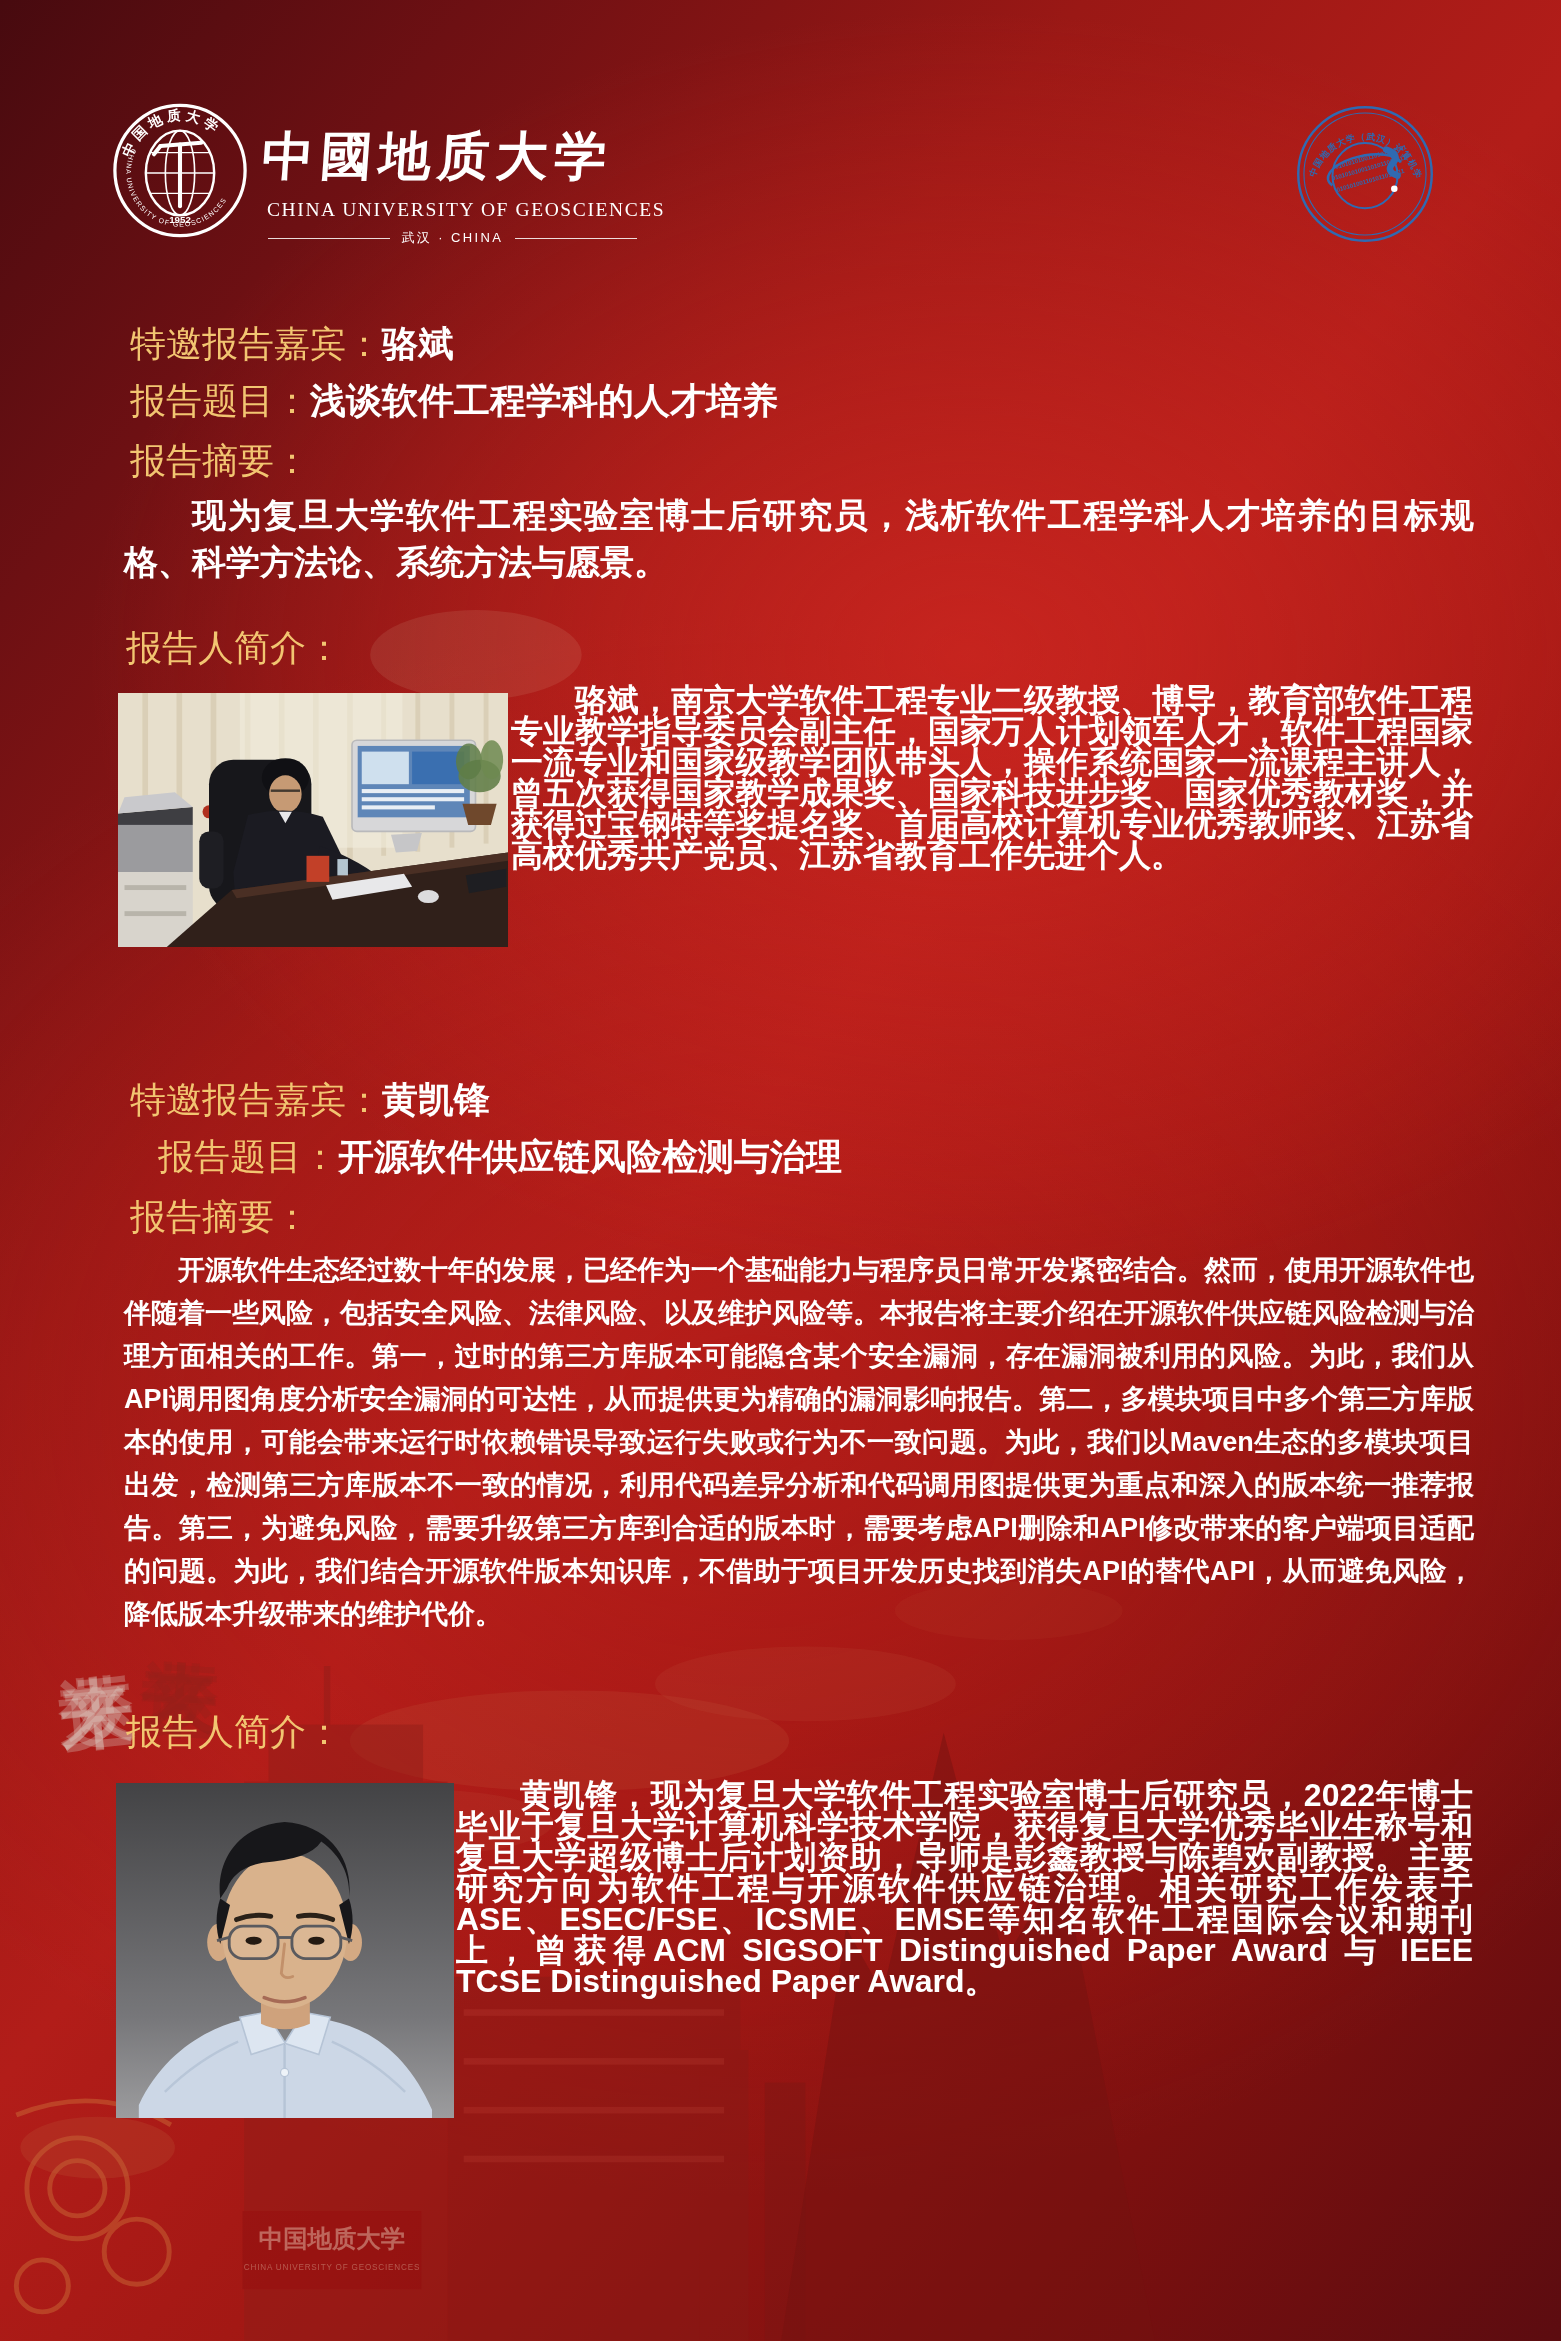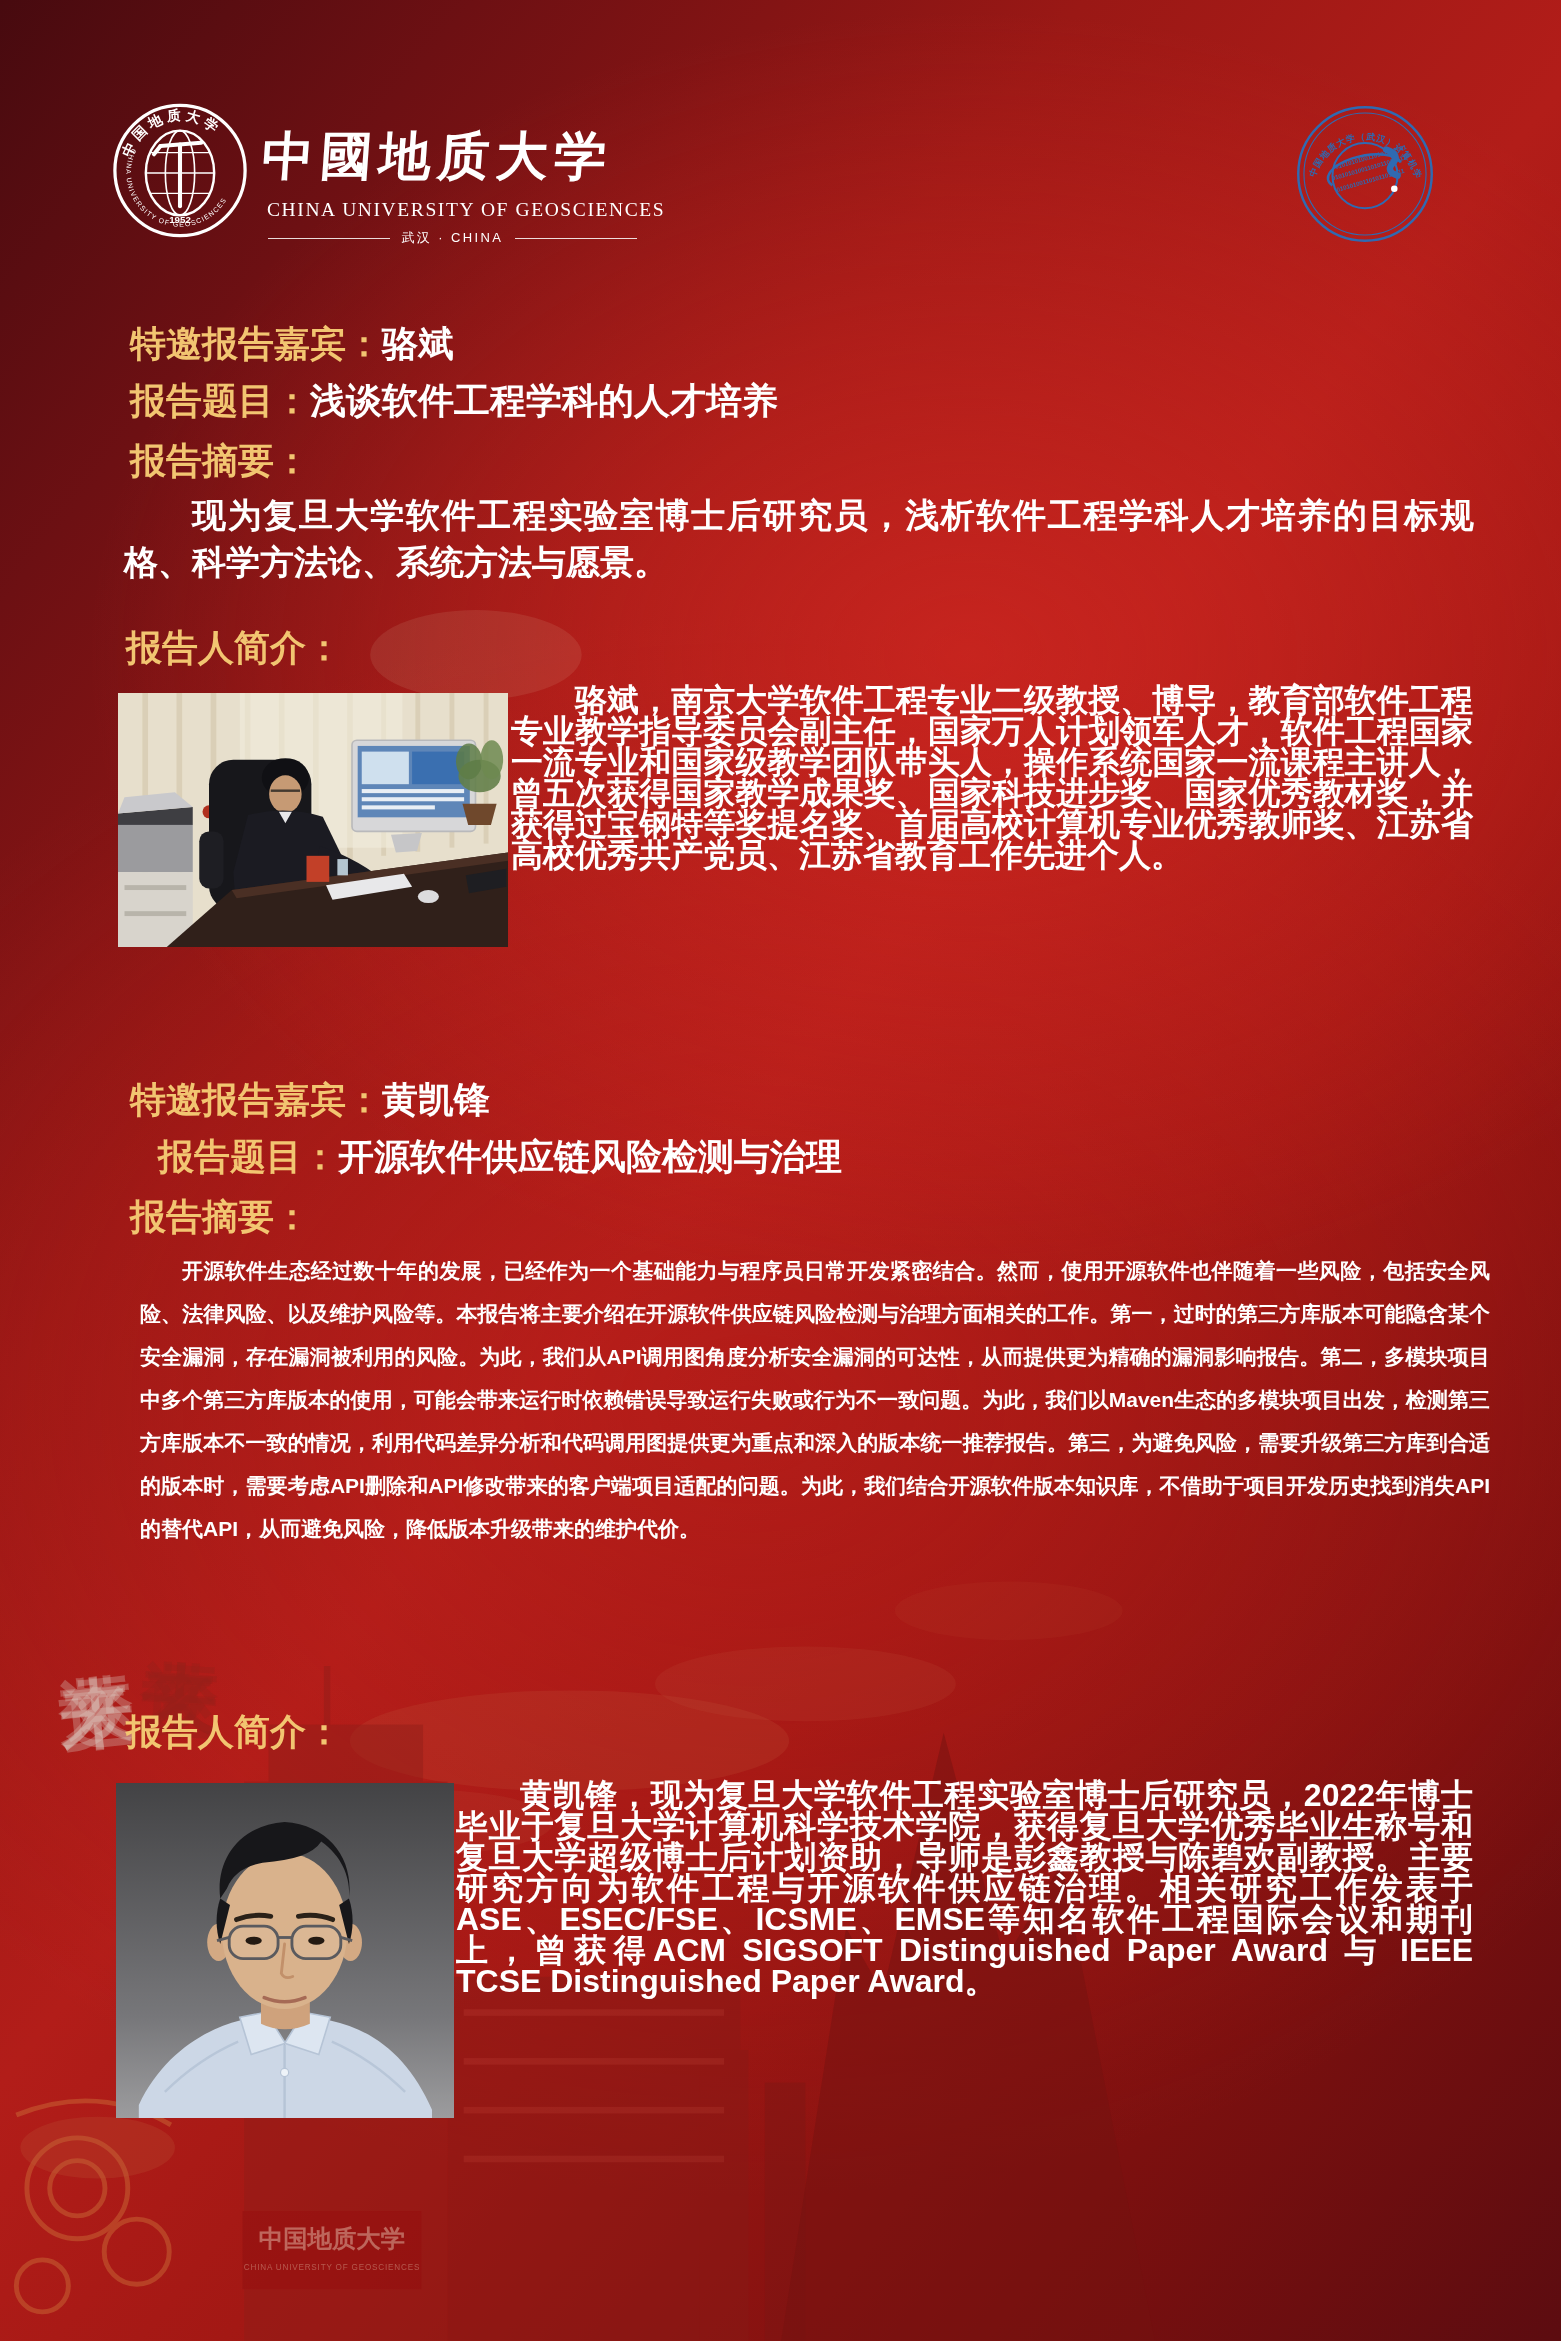--- a/index.html
+++ b/index.html
@@ -13,26 +13,26 @@
   }
   .abs{position:absolute;}
   
   .wordmark-title{font-size:52px;font-weight:900;color:#fff;letter-spacing:6.5px;transform:skewX(-4deg);
     font-family:"DejaVu Serif","Liberation Serif",serif;}
   .wordmark-en{font-size:19.5px;color:#fff;letter-spacing:1.6px;font-family:"Liberation Serif","DejaVu Serif",serif;}
   .city-row{display:flex;align-items:center;gap:11.4px;color:#fff;}
   .city-row .rule{height:0.8px;width:122px;background:rgba(255,255,255,.85);}
   .city-text{font-size:13px;letter-spacing:2.4px;color:#fff;}
   
-  .label-gold{color:#f2c571;font-weight:700;}
+  .label-gold{color:#f2c571;font-weight:400;}
   .value-white{color:#ffffff;font-weight:900;text-align:center;}
   .row-44{font-size:36px;line-height:1.1;white-space:nowrap;}
   .para{color:#fff;font-weight:700;text-align:justify;text-justify:inter-ideograph;}
   .para-lg{font-size:34px;line-height:47px;text-indent:2em;}
-  .para-md{font-size:21px;line-height:43px;text-indent:2em;margin-left:16px;}
+  .para-md{font-size:27px;line-height:43px;text-indent:2em;}
   .bio-md{font-size:32px;line-height:31px;text-indent:2em;}
   
   .vertical-cn{writing-mode:vertical-rl;font-weight:900;
     font-family:"DejaVu Serif","Liberation Serif",serif;}
   .wm-gray{font-size:75px;color:rgba(222,208,198,.30);transform:rotate(-6deg);}
   .wm-red{font-size:78px;color:rgba(150,32,26,.38);transform:rotate(4deg);}
   svg text{font-family:"Liberation Sans","DejaVu Sans",sans-serif;}
 </style>
 </head>
 <body>

